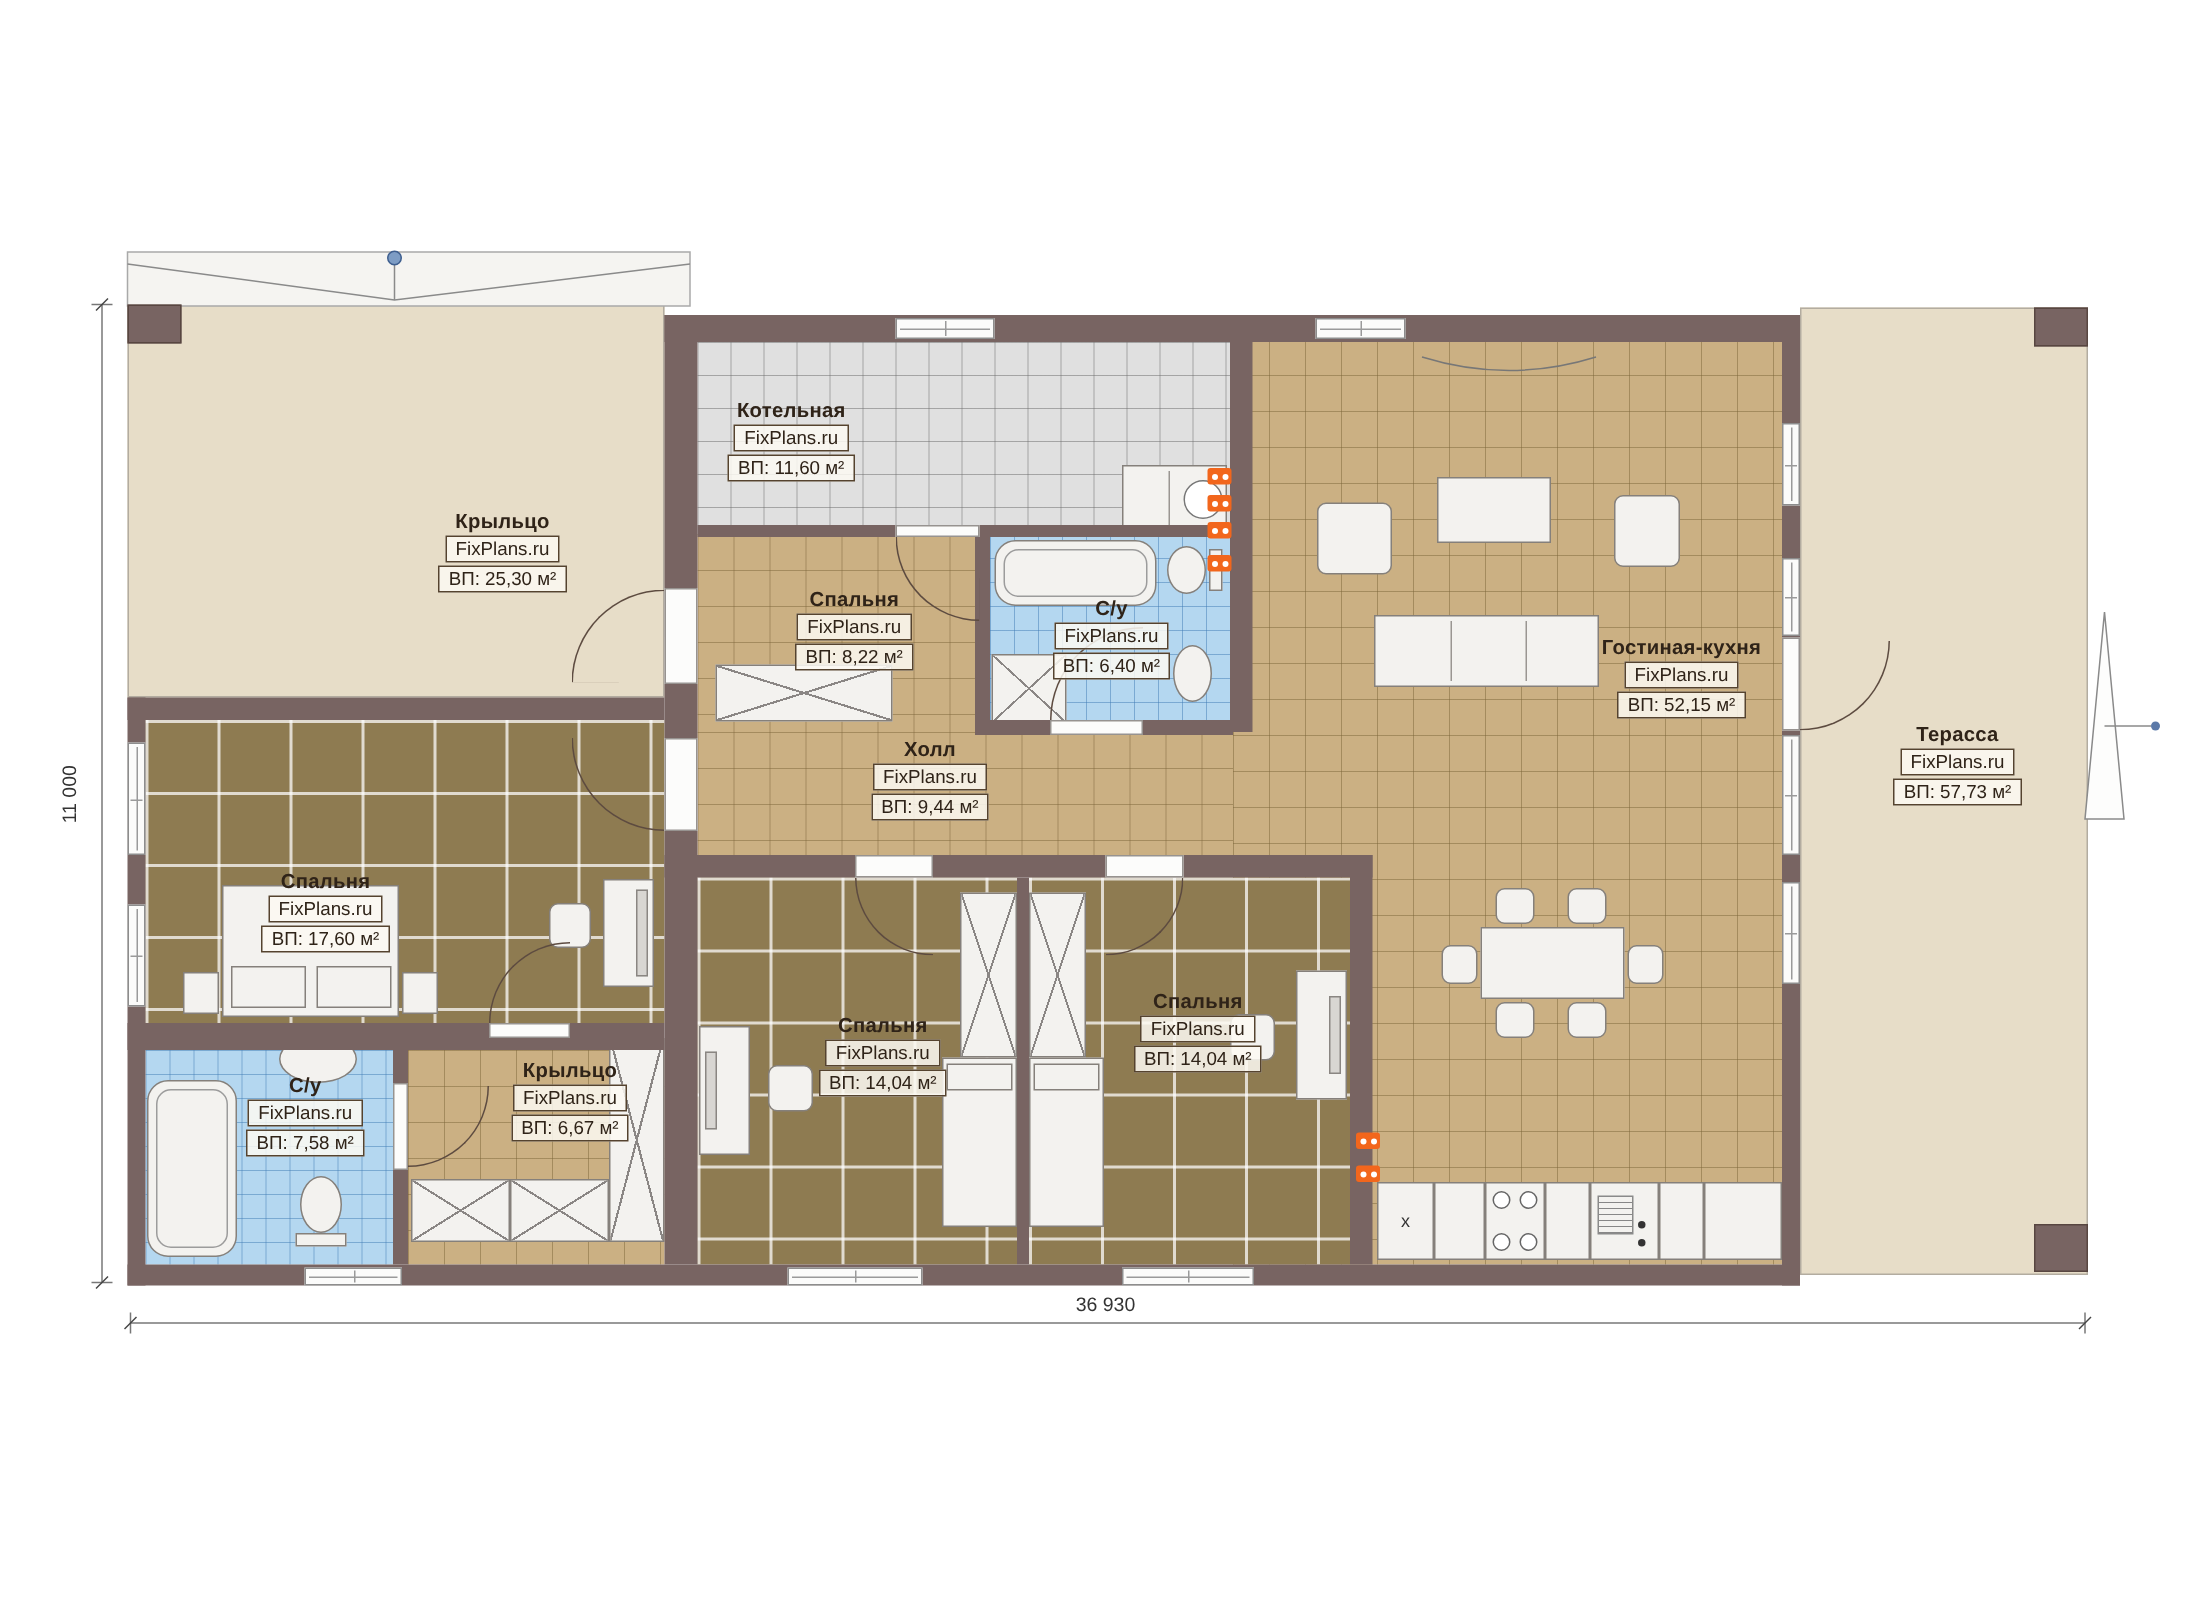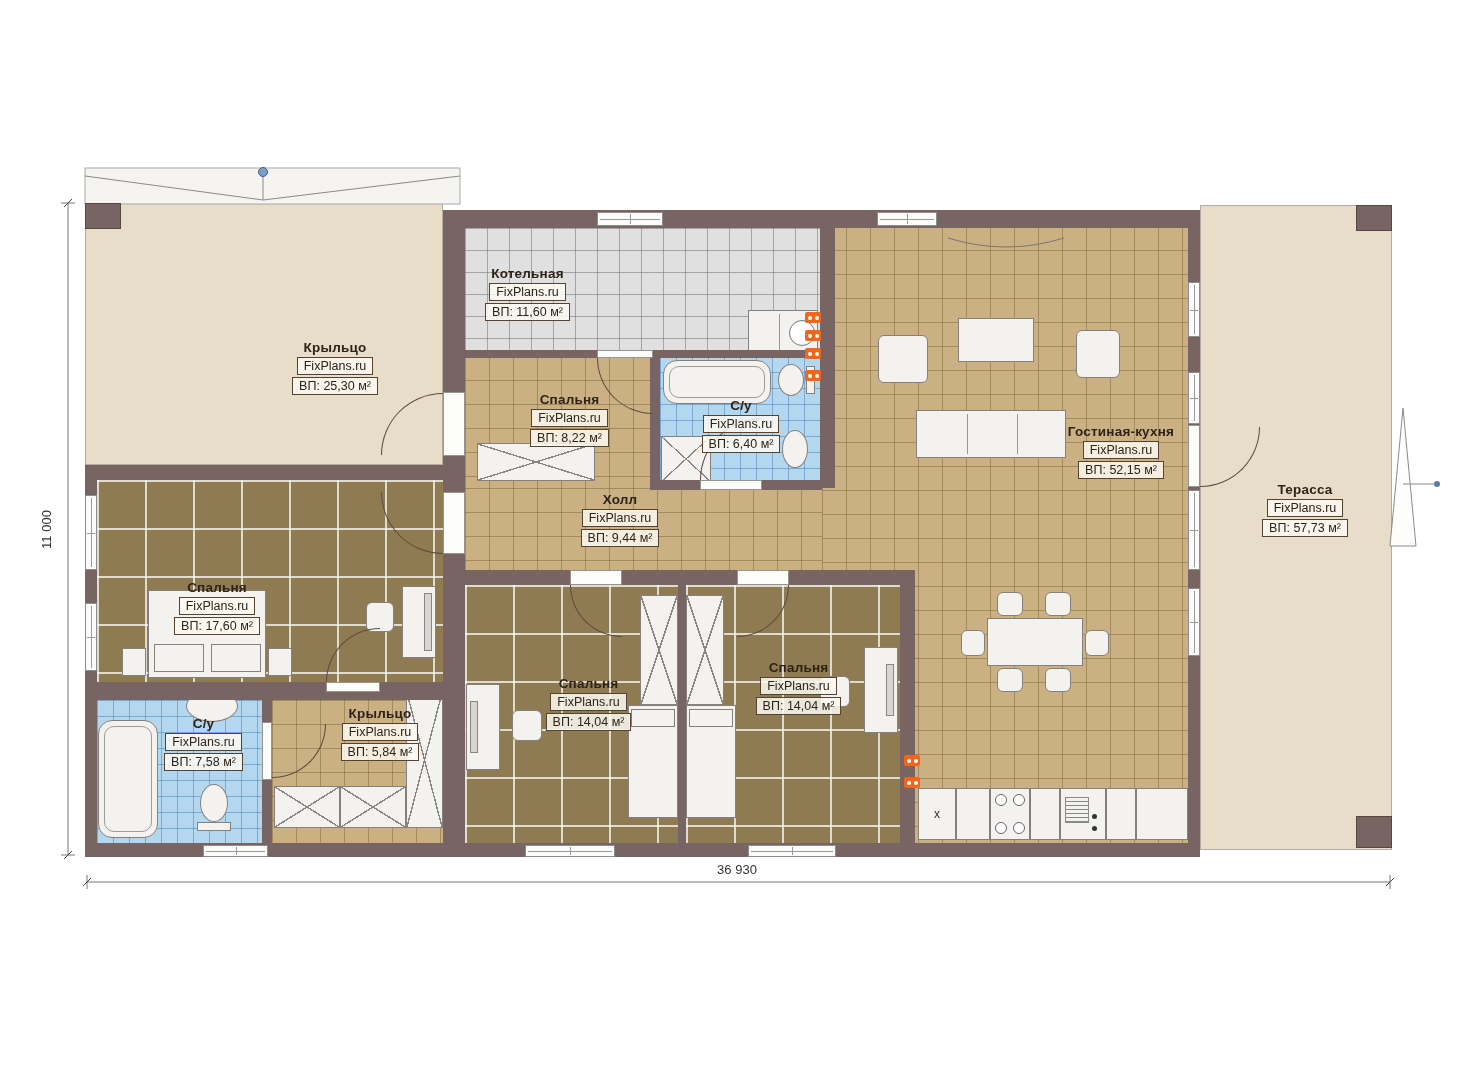--- a/index.html
+++ b/index.html
@@ -272,21 +272,21 @@
     <div class="rbox">ВП: 17,60 м²</div>
   </div>
   <div class="rlabel" style="left:146px;top:716px;width:115px;">
     <div class="rname">С/у</div>
     <div class="rbox">FixPlans.ru</div>
     <div class="rbox">ВП: 7,58 м²</div>
   </div>
   <div class="rlabel" style="left:318px;top:706px;width:124px;">
     <div class="rname">Крыльцо</div>
     <div class="rbox">FixPlans.ru</div>
-    <div class="rbox">ВП: 5,84 м²</div>
+    <div class="rbox">ВП: 6,67 м²</div>
   </div>
   <div class="rlabel" style="left:526px;top:676px;width:125px;">
     <div class="rname">Спальня</div>
     <div class="rbox">FixPlans.ru</div>
     <div class="rbox">ВП: 14,04 м²</div>
   </div>
   <div class="rlabel" style="left:736px;top:660px;width:125px;">
     <div class="rname">Спальня</div>
     <div class="rbox">FixPlans.ru</div>
     <div class="rbox">ВП: 14,04 м²</div>

